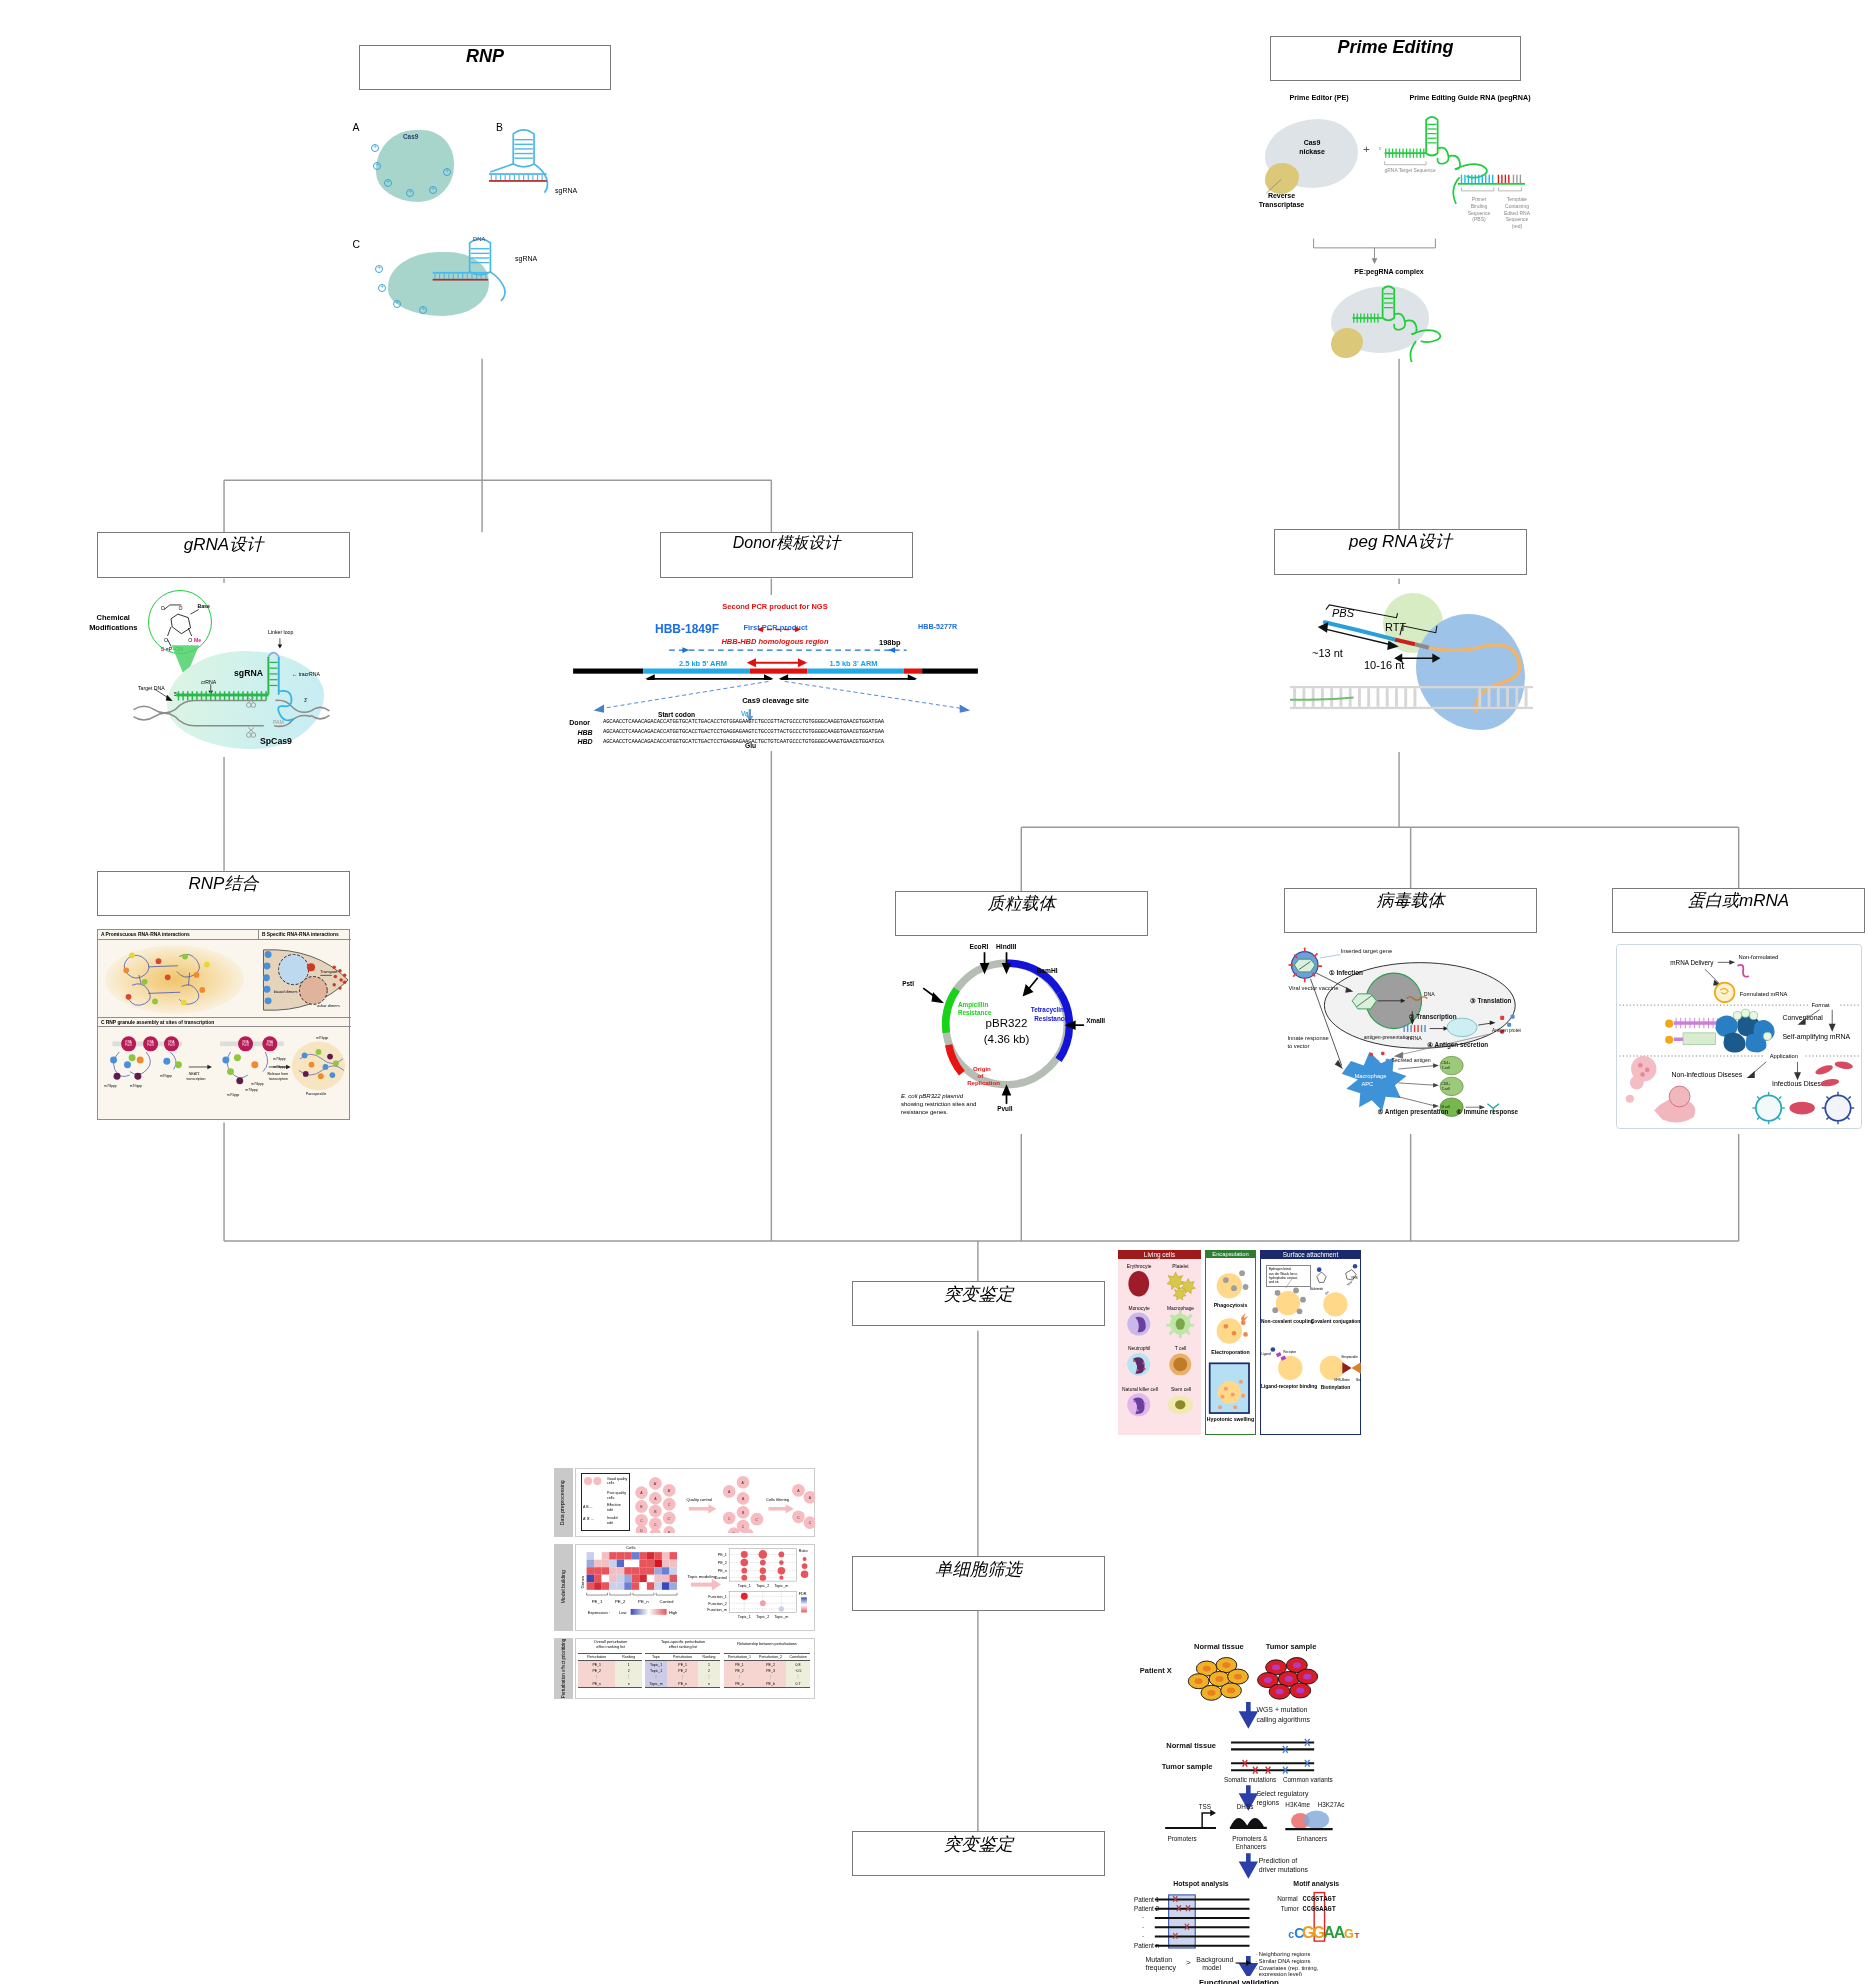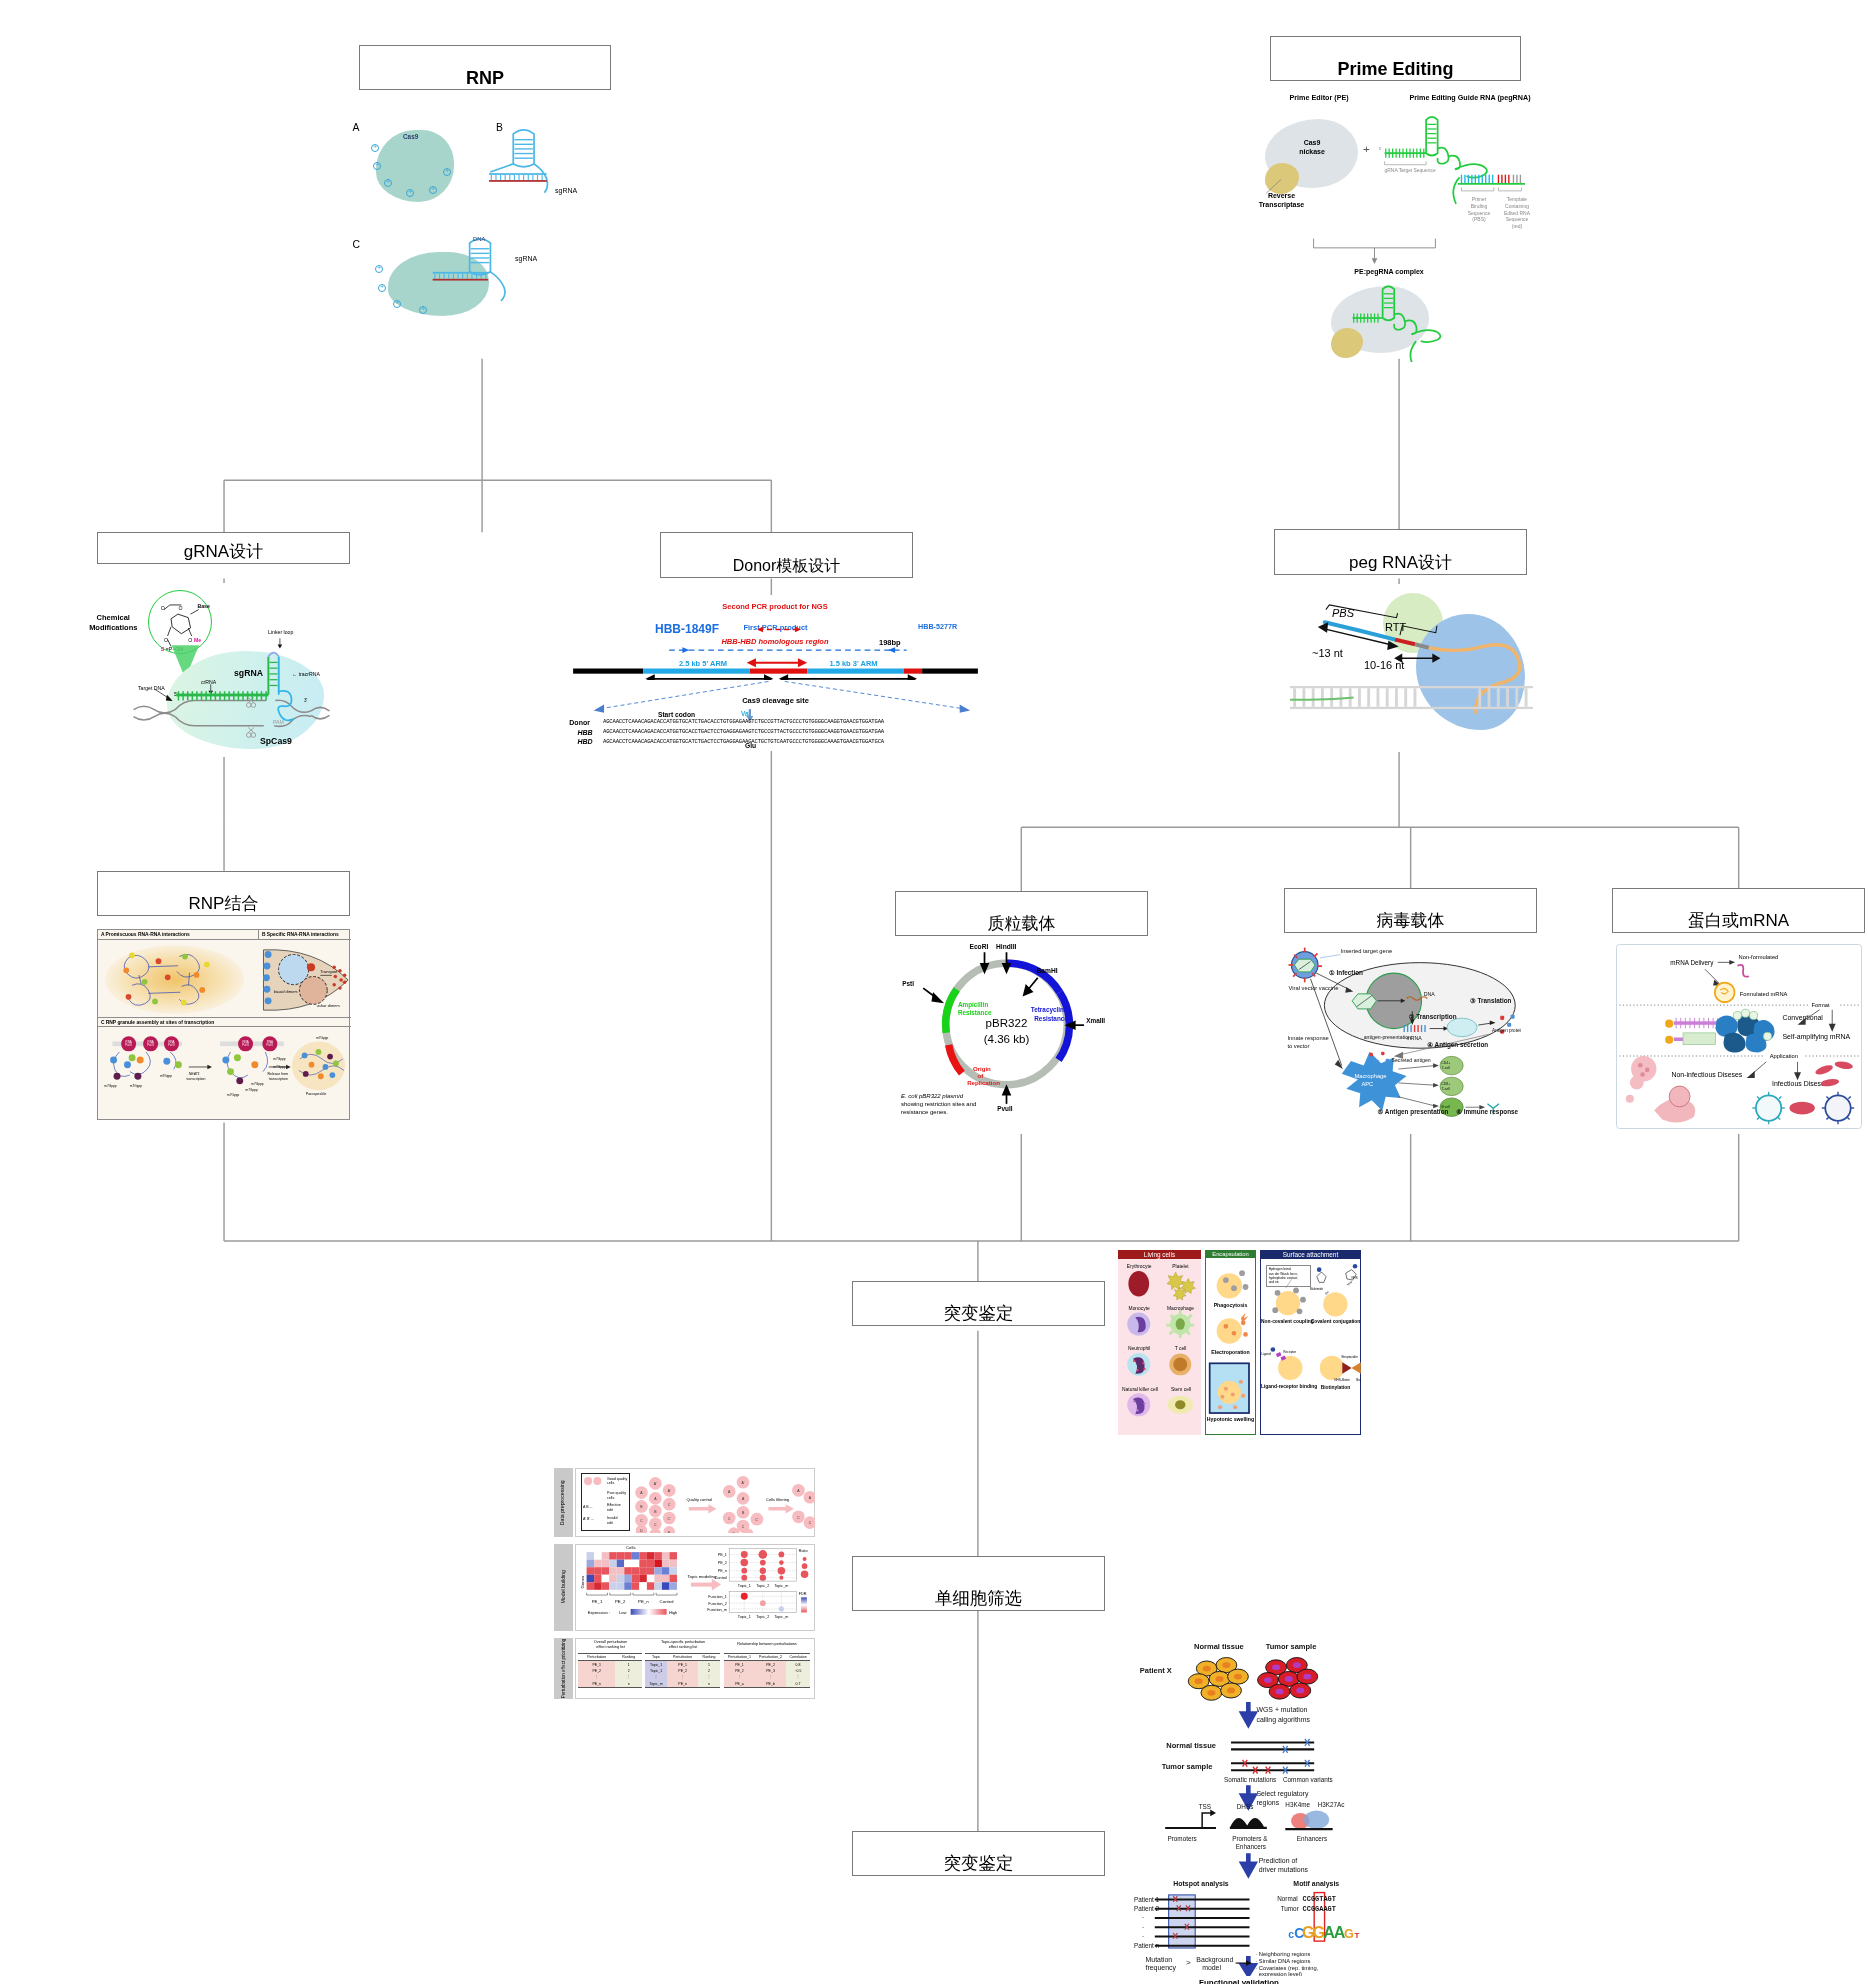--- a/index.html
+++ b/index.html
@@ -12,24 +12,25 @@
     overflow:hidden;
   }
   .canvas { position:absolute; inset:0; }
   svg.wires { position:absolute; left:0; top:0; width:1869px; height:1985px; pointer-events:none; }
 
   
   .fbox {
     position:absolute;
     border:1.7px solid #7a7a7a;
     background:#ffffff;
-    display:flex; align-items:flex-end; justify-content:center;
+    display:flex; align-items:flex-start; justify-content:center;
     text-align:center;
     color:#000;
     z-index:5;
+    font-style:italic;
   }
   .fbox.bold { font-weight:bold; }
 
   
   .panel { position:absolute; background:#fff; }
   .panel.bordered { border:1.2px solid #8d8d8d; }
 
   
   .lbl { position:absolute; white-space:nowrap; line-height:1.05; }
   .ctr { text-align:center; }
@@ -312,21 +313,21 @@
         <line x1="46" y1="56" x2="46" y2="72"></line>
           <line x1="52" y1="56" x2="52" y2="72"></line>
         <line x1="62" y1="22" x2="78" y2="22"></line>
           <line x1="62" y1="30" x2="78" y2="30"></line>
         <line x1="62" y1="38" x2="78" y2="38"></line>
           <line x1="62" y1="46" x2="78" y2="46"></line>
       </g>
     </svg>
   </div>
 
-  <div class="fbox" style="left:97px; top:532px; width:253px; height:32px; font-size:17px;">
+  <div class="fbox" style="left:97px; top:532px; width:253px; height:46px; font-size:17px;">
     <span>gRNA设计</span>
   </div>
 
   <div class="fbox" style="left:644px; top:532px; width:253px; height:46px; font-size:16px;margin-left:16px;">
     <span>Donor模板设计</span>
   </div>
 
   <div class="fbox" style="left:1274px; top:529px; width:253px; height:46px; font-size:17px;">
     <span>peg RNA设计</span>
   </div>

